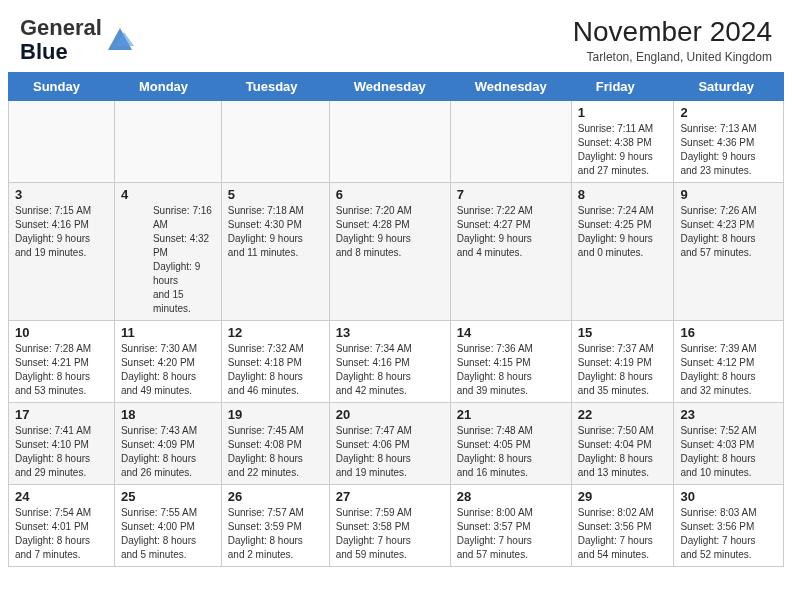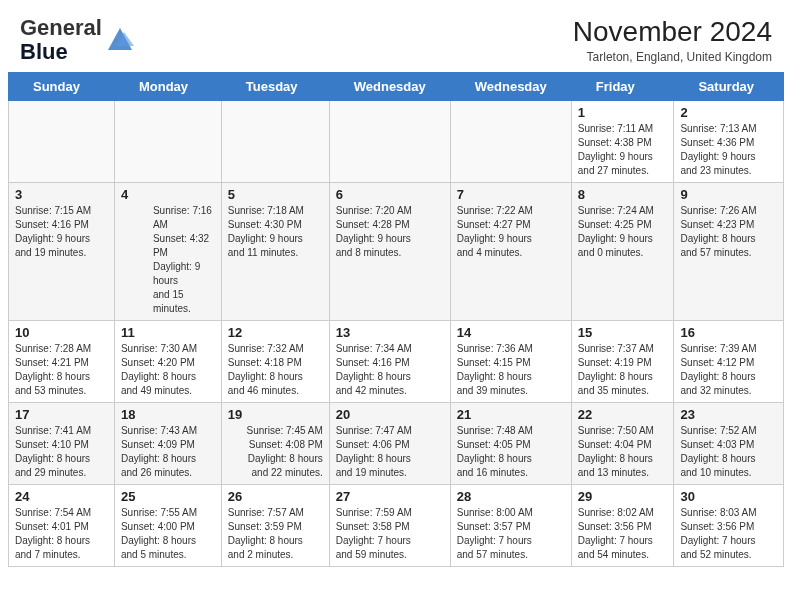--- a/index.html
+++ b/index.html
@@ -197,21 +197,21 @@
           </td>
           <td>
             <div class="day-num">18</div>
             <div class="day-info" style="white-space: pre-line;">Sunrise: 7:43 AM
 Sunset: 4:09 PM
 Daylight: 8 hours
 and 26 minutes.</div>
           </td>
           <td>
             <div class="day-num">19</div>
-            <div class="day-info" style="white-space: pre-line; text-align: right;">Sunrise: 7:45 AM
+            <div class="day-info" style="white-space: pre-line;">Sunrise: 7:45 AM
 Sunset: 4:08 PM
 Daylight: 8 hours
 and 22 minutes.</div>
           </td>
           <td>
             <div class="day-num">20</div>
             <div class="day-info" style="white-space: pre-line;">Sunrise: 7:47 AM
 Sunset: 4:06 PM
 Daylight: 8 hours
 and 19 minutes.</div>

